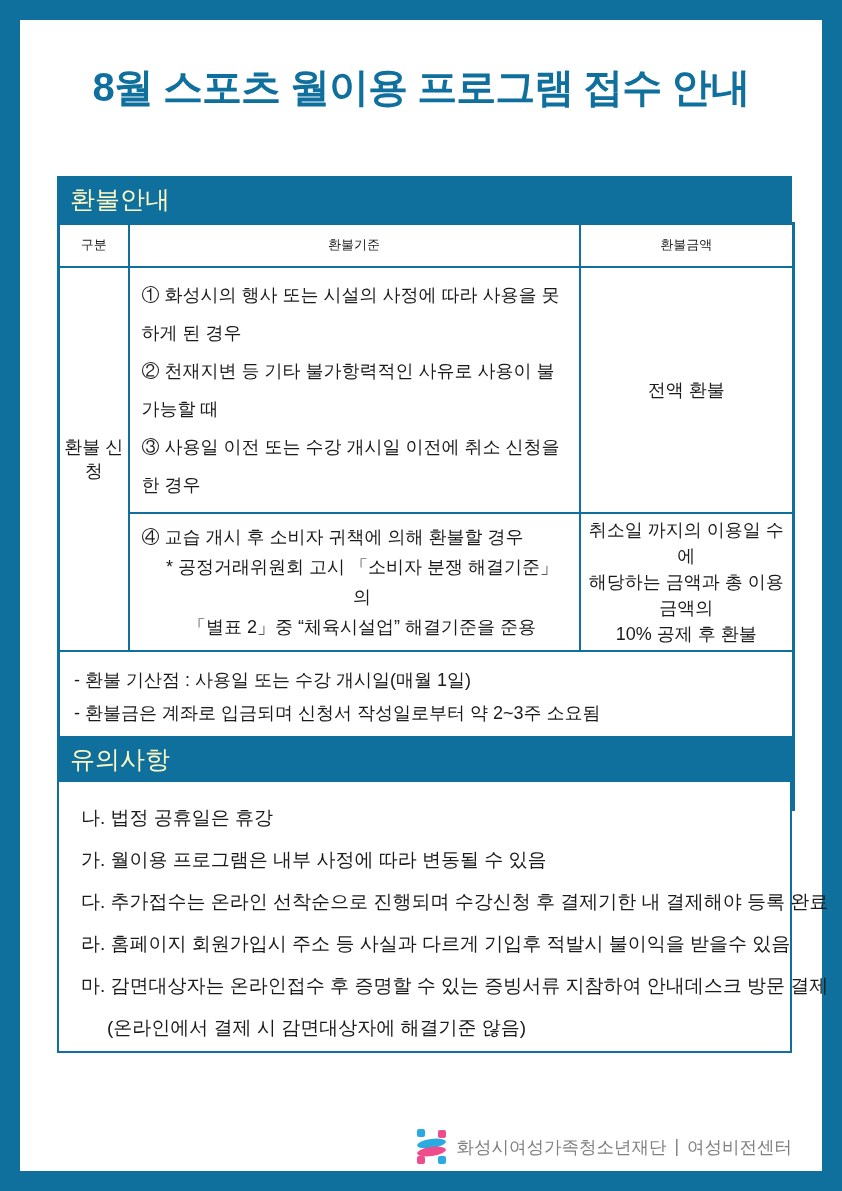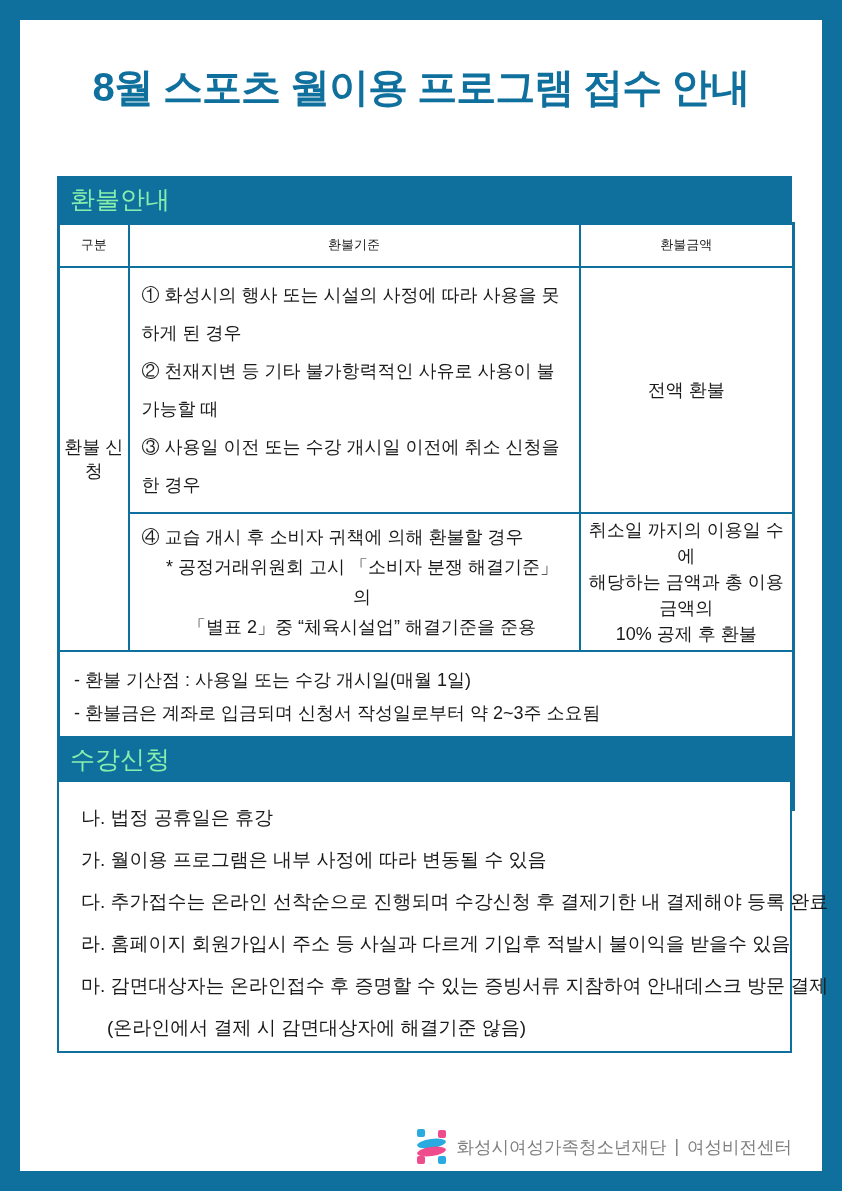--- a/index.html
+++ b/index.html
@@ -22,21 +22,21 @@
     font-size:40px; font-weight:800; letter-spacing:-1px;
     color:var(--accent_teal, #0f6f9d);
   }
   
   .section { position:absolute; left:37px; width:735px; }
   .refund-section { top:156px; }
   .notice-section { top:716px; }
   .section-bar {
     height:46px;
     background:var(--accent_teal, #0f6f9d);
-    color:#86efac;
+    color:#fef9c3;
     font-size:25px; font-weight:500;
     display:flex; align-items:center;
     padding-left:13px;
   }
   
   .refund-table {
     width:735px; border-collapse:collapse; table-layout:fixed;
     border:3px solid var(--accent_teal, #0f6f9d);
   }
   .refund-table th, .refund-table td {
@@ -159,21 +159,21 @@
             <div>- 환불 기산점 : 사용일 또는 수강 개시일(매월 1일)</div>
             <div>- 환불금은 계좌로 입금되며 신청서 작성일로부터 약 2~3주 소요됨</div>
             <div>- 안내데스크 방문 및 인터넷 환불 신청 가능 : 환불 신청자와 예금주 명이 다른 경우 인터넷 신청 불가함</div>
           </td>
         </tr>
       </tbody>
     </table>
   </section>
 
   <section class="section notice-section">
-    <div class="section-bar">수강신청</div>
+    <div class="section-bar">유의사항</div>
     <div class="notice-box">
       <div class="notice-item">나. 법정 공휴일은 휴강</div>
       <div class="notice-item">가. 월이용 프로그램은 내부 사정에 따라 변동될 수 있음</div>
       <div class="notice-item">다. 추가접수는 온라인 선착순으로 진행되며 수강신청 후 결제기한 내 결제해야 등록 완료</div>
       <div class="notice-item">라. 홈페이지 회원가입시 주소 등 사실과 다르게 기입후 적발시 불이익을 받을수 있음</div>
       <div class="notice-item">마. 감면대상자는 온라인접수 후 증명할 수 있는 증빙서류 지참하여 안내데스크 방문 결제</div>
       <div class="notice-item indent">(온라인에서 결제 시 감면대상자에 해결기준 않음)</div>
     </div>
   </section>
 

